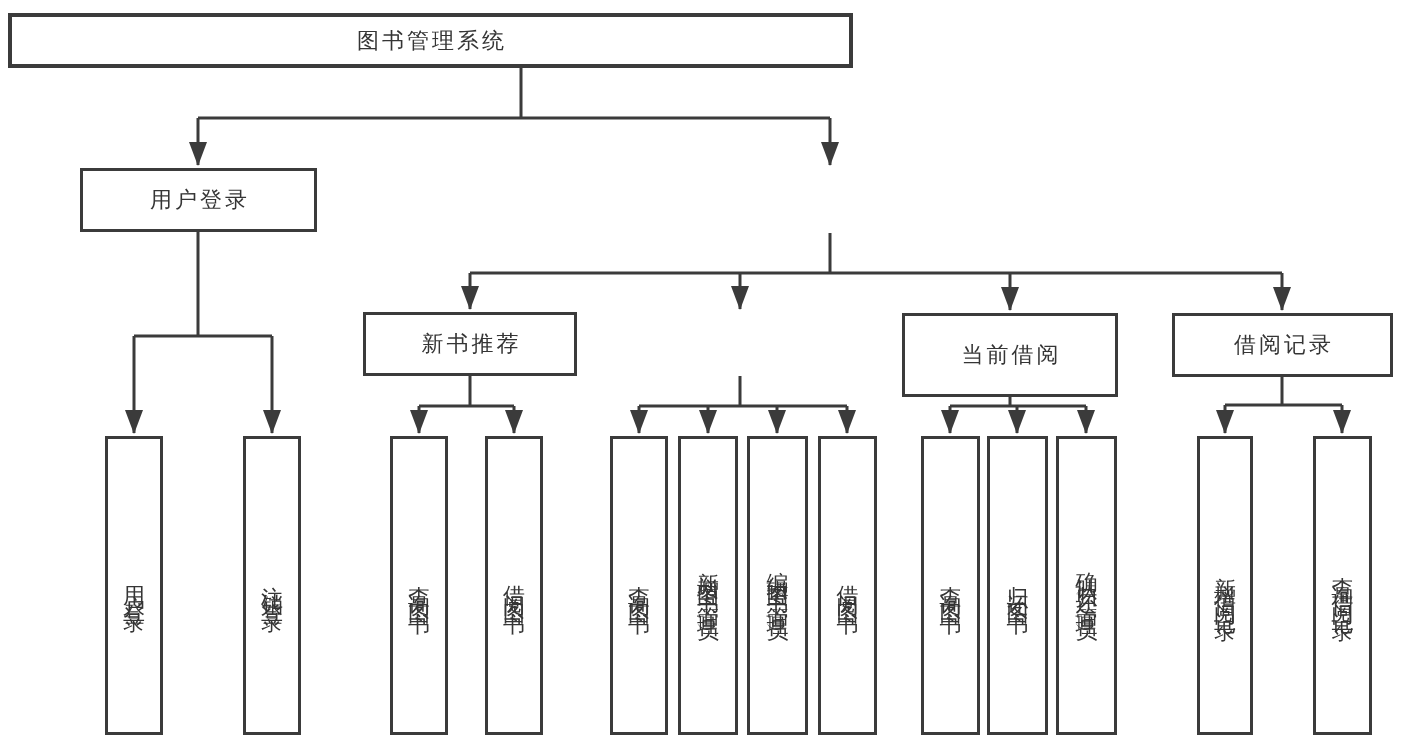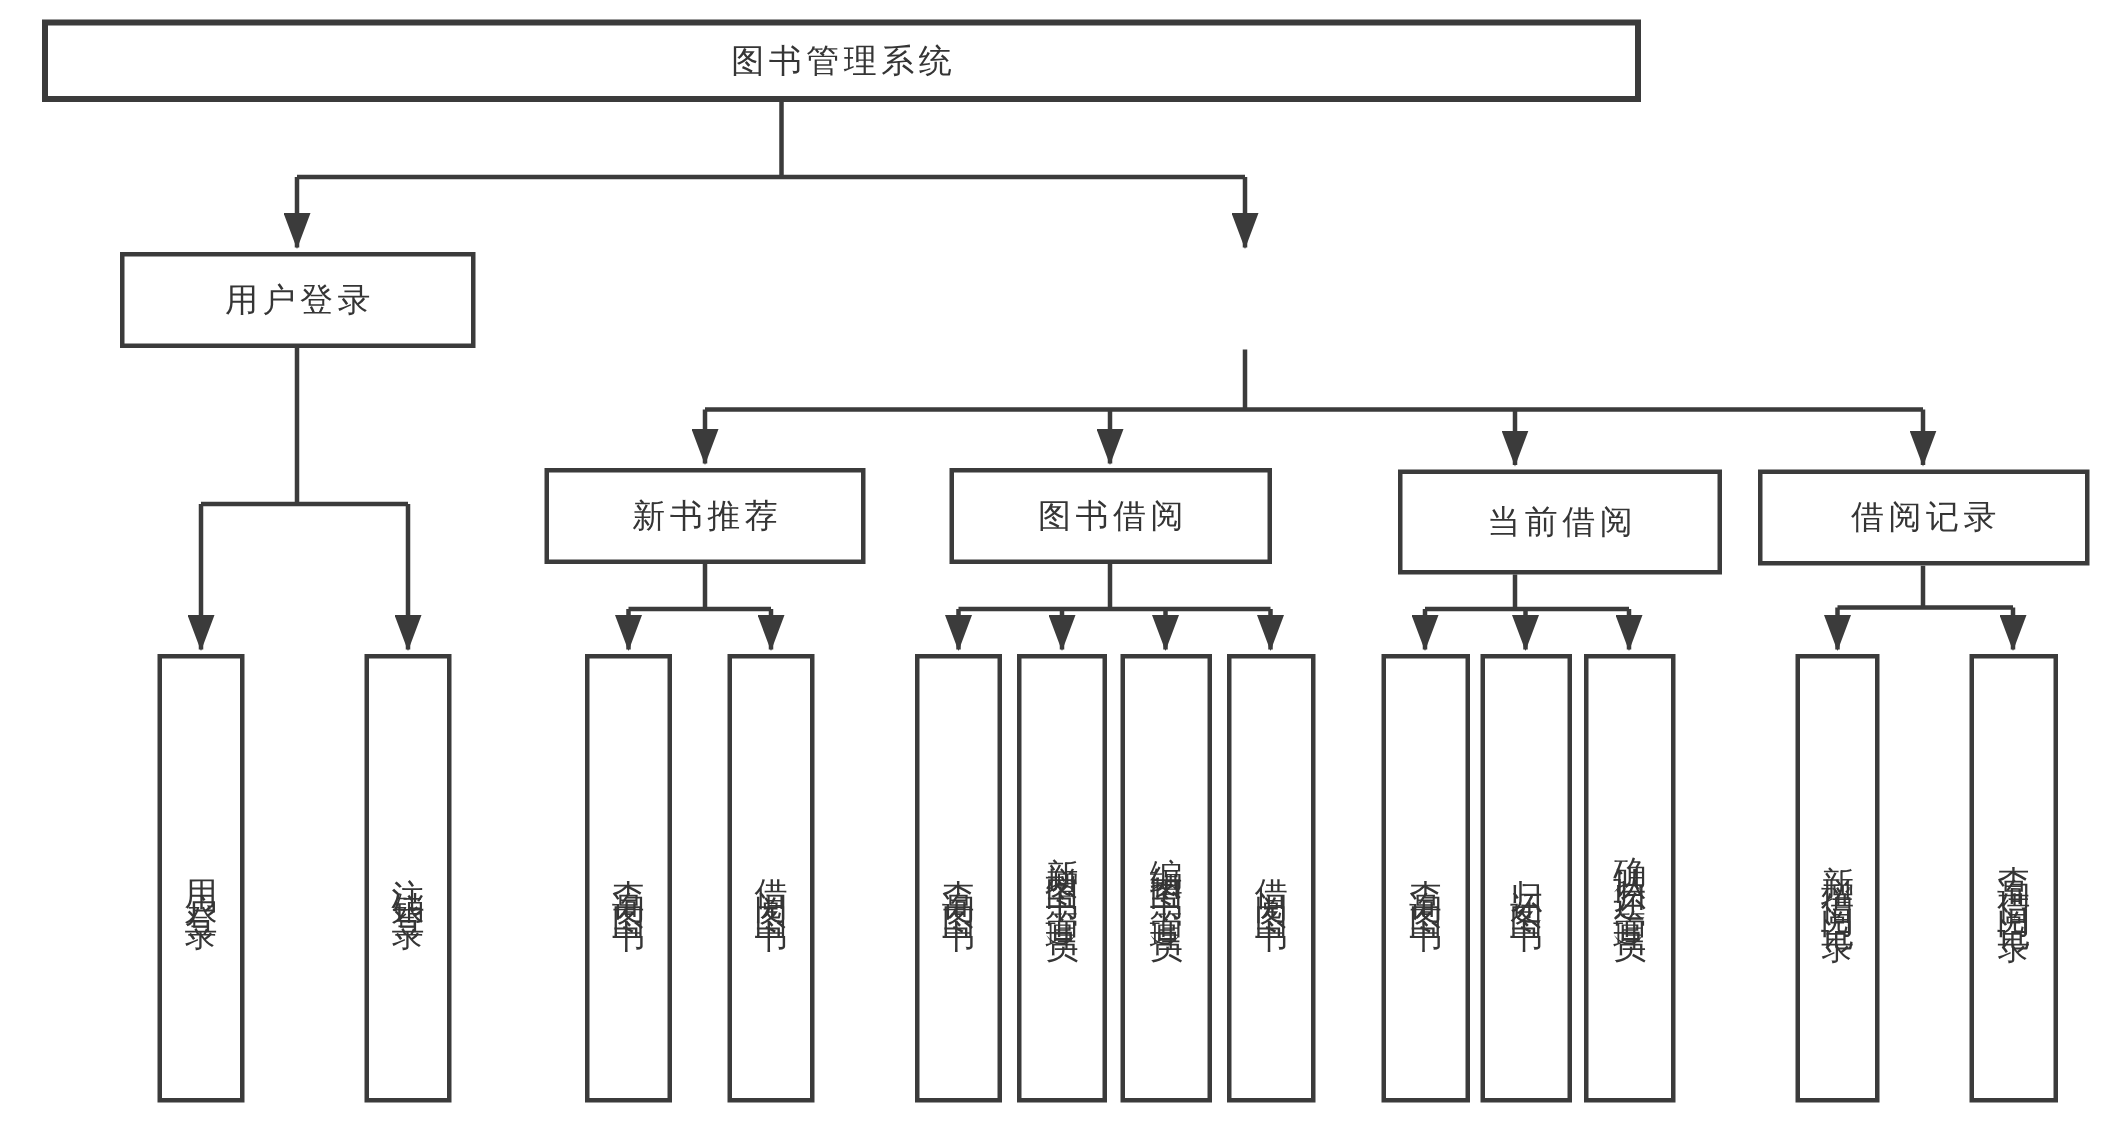--- a/index.html
+++ b/index.html
@@ -89,35 +89,32 @@
       <line x1="950" y1="406" x2="950" y2="433" marker-end="url(#arw)"></line>
       <line x1="1017" y1="406" x2="1017" y2="433" marker-end="url(#arw)"></line>
       <line x1="1086" y1="406" x2="1086" y2="433" marker-end="url(#arw)"></line>
 
       <path d="M1282,377 V405 M1225,405 H1342"></path>
       <line x1="1225" y1="405" x2="1225" y2="433" marker-end="url(#arw)"></line>
       <line x1="1342" y1="405" x2="1342" y2="433" marker-end="url(#arw)"></line>
     </g>
   </svg>
 
-  <div class="node h root" style="left:28px;top:13px;width:1066px;height:55px">
+  <div class="node h root" style="left:8px;top:13px;width:845px;height:55px">
     <span class="lbl">图书管理系统</span>
   </div>
 
   <div class="node h" style="left:80px;top:168px;width:237px;height:64px">
     <span class="lbl">用户登录</span>
   </div>
 
   <div class="node h" style="left:363px;top:312px;width:214px;height:64px">
     <span class="lbl">新书推荐</span>
   </div>
-  <div class="node h" style="left:633px;top:312px;width:215px;height:64px">
-    <span class="lbl">图书借阅</span>
-  </div>
-  <div class="node h" style="left:932px;top:313px;width:216px;height:70px">
+  <div class="node h" style="left:902px;top:313px;width:216px;height:84px">
     <span class="lbl">当前借阅</span>
   </div>
   <div class="node h" style="left:1172px;top:313px;width:221px;height:64px">
     <span class="lbl">借阅记录</span>
   </div>
 
   <div class="node v" style="left:105px;top:436px;width:58px;height:299px">
     <span class="lbl">用户登录</span>
   </div>
   <div class="node v" style="left:243px;top:436px;width:58px;height:299px">

